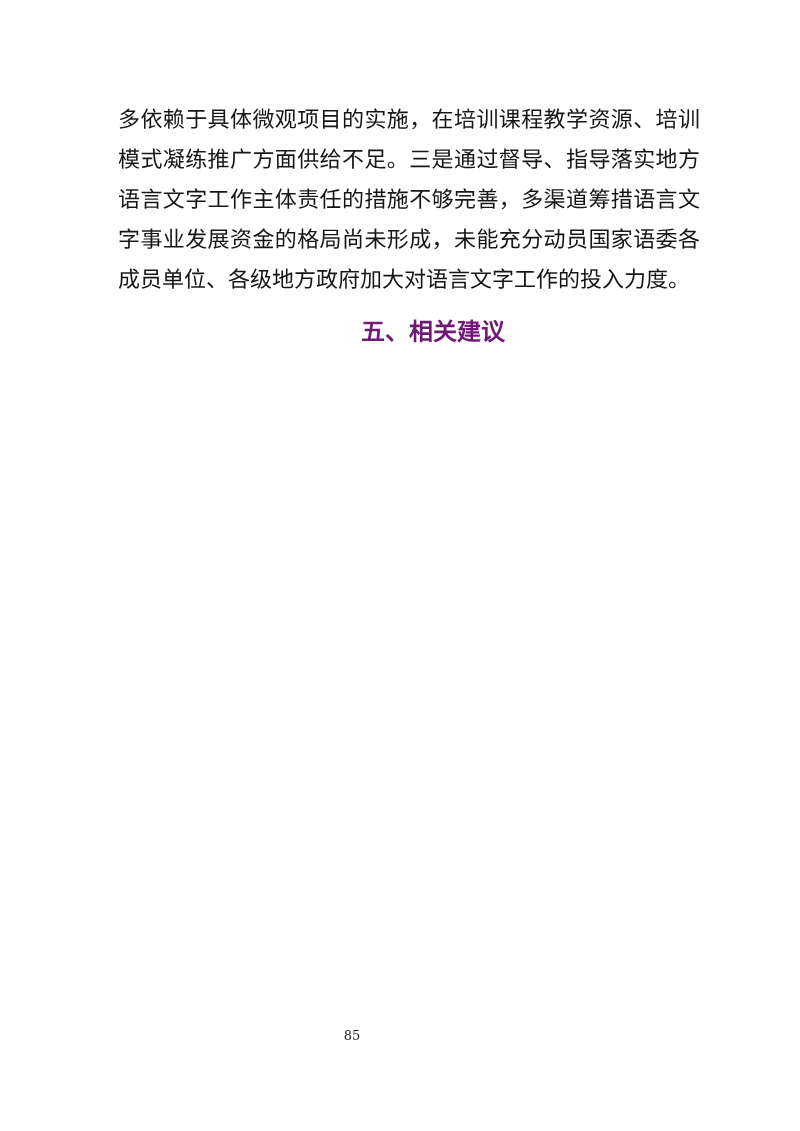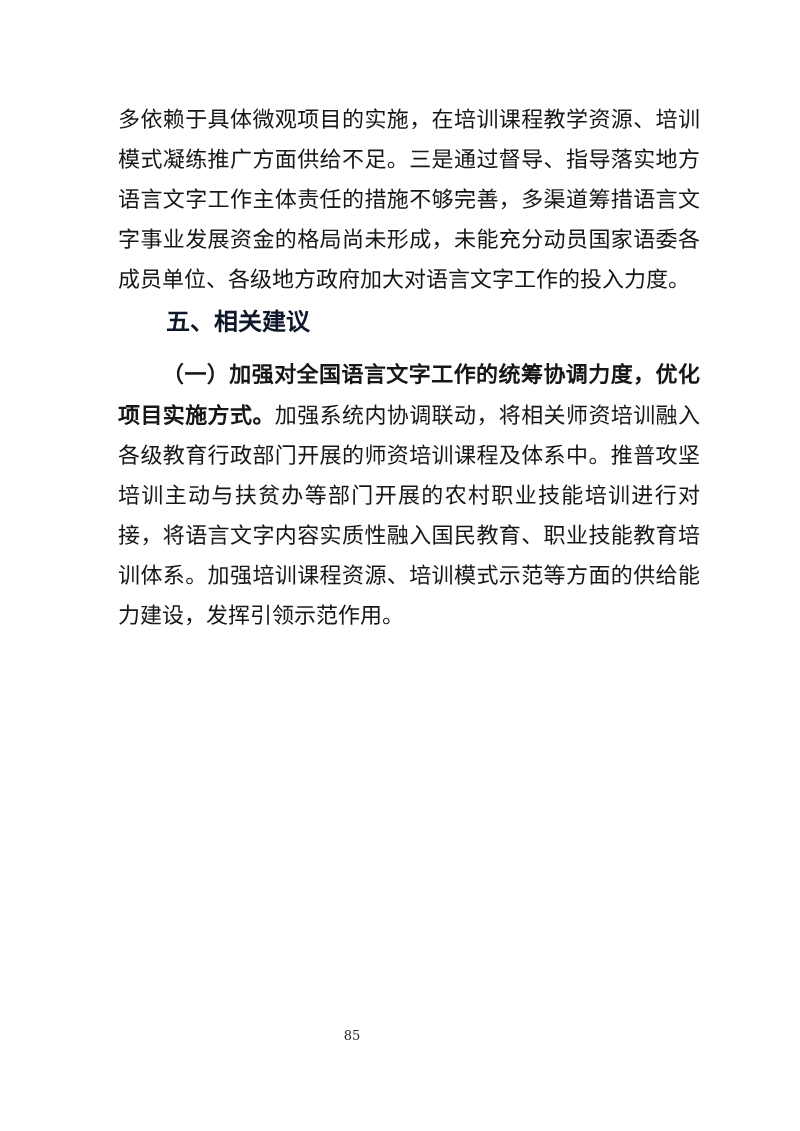--- a/index.html
+++ b/index.html
@@ -35,24 +35,24 @@
     text-indent: 2em;
   }
   .para .lead {
     font-weight: 700;
   }
   .section-heading {
     font-family: "DejaVu Sans", "Liberation Sans", sans-serif;
     font-size: 24px;
     font-weight: 700;
     line-height: 40px;
-    margin: 2px 0 12px 0;
+    margin: 12px 0 12px 0;
     text-indent: 2em;
-    color: #0f172a;
-    text-align: left;
+    color: #701a75;
+    text-align: center;
   }
   .page-number {
     position: absolute;
     left: 0;
     right: 12px;
     top: 1028px;
     text-align: center;
     font-family: "DejaVu Serif", "Liberation Serif", serif;
     font-size: 13px;
     color: #222222;
@@ -63,18 +63,17 @@
 
 <div class="page">
   <div class="content">
 
     <p class="para"><span>多依赖于具体微观项目的实施，在培训课程教学资源、培训模式凝练推广方面供给不足。三是通过督导、指导落实地方语言文字工作主体责任的措施不够完善，多渠道筹措语言文字事业发展资金的格局尚未形成，未能充分动员国家语委各成员单位、各级地方政府加大对语言文字工作的投入力度。</span></p>
 
 
 
     <h2 class="section-heading">五、相关建议</h2>
 
-    <p class="para indent"><span class="lead">（一）加强对全国语言文字工作的统筹协调力度，优化项目实施方式。</span><span>加强系统内协调联动，将相关师资培训融入各级教育行政部门开展的师资培训课程及体系中。推普攻坚培训主动与扶贫办等部门开展的农村职业技能培训进行对接，将语言文字内容实质性融入国民教育、职业技能教育培训体系。加强培训课程资源、培训模式示范等方面的供给能力建设，发挥引领示范作用。</span></p>
 
   </div>
 
   <div class="page-number">85</div>
 </div>
 
 </body></html>

